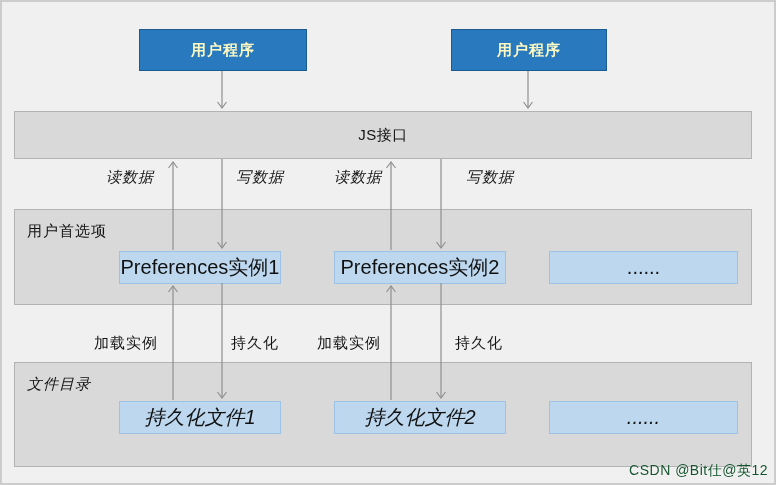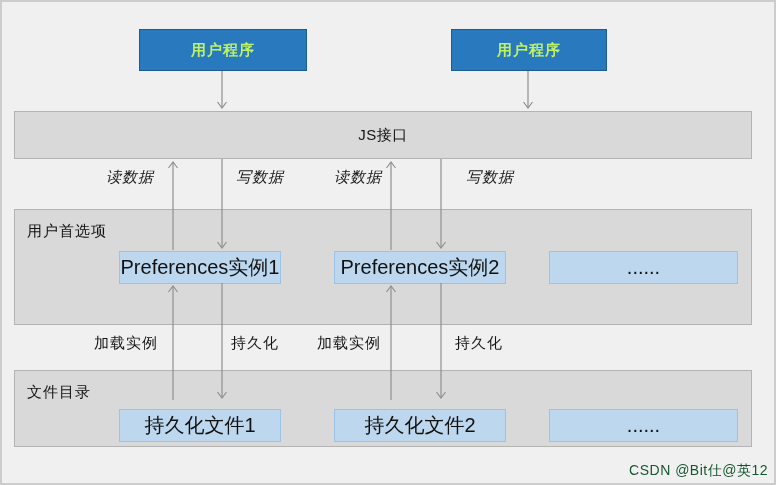--- a/index.html
+++ b/index.html
@@ -5,32 +5,32 @@
   html,body{margin:0;padding:0;background:#ffffff;font-family:"Liberation Sans","DejaVu Sans",sans-serif;}
   #canvas{
     position:relative;width:772px;height:481px;margin:0;
     background:#f0f0f0;border:2px solid #cccccc;overflow:hidden;
     -webkit-font-smoothing:antialiased;
   }
   .top-box{
     position:absolute;top:27px;height:42px;
     background:#2879be;border:1px solid #1c5b8f;box-sizing:border-box;
     display:flex;align-items:center;justify-content:center;
-    font-size:15px;font-weight:600;color:#bef264;letter-spacing:1px;
+    font-size:15px;font-weight:600;color:#fef9c3;letter-spacing:1px;
   }
   #user-program-1{left:137px;width:168px;}
   #user-program-2{left:449px;width:156px;}
   .band{
     position:absolute;left:12px;width:738px;
     background:#d9d9d9;border:1px solid #b3b3b3;box-sizing:border-box;
   }
   #js-bar{top:109px;height:48px;display:flex;align-items:center;justify-content:center;
     font-size:15px;color:#111;letter-spacing:0.5px;}
-  #prefs-section{top:207px;height:116px;}
-  #files-section{top:368px;height:77px;}
+  #prefs-section{top:207px;height:96px;}
+  #files-section{top:360px;height:105px;font-style:italic;}
   .section-title{
     position:absolute;left:12px;top:12px;font-size:15px;color:#111;letter-spacing:1px;
   }
   .lite-box{
     position:absolute;height:33px;
     background:#bdd7ee;border:1px solid #9cc3e5;box-sizing:border-box;
     display:flex;align-items:center;justify-content:center;
     font-size:20px;color:#111;
   }
   .row-prefs{top:41px;}

